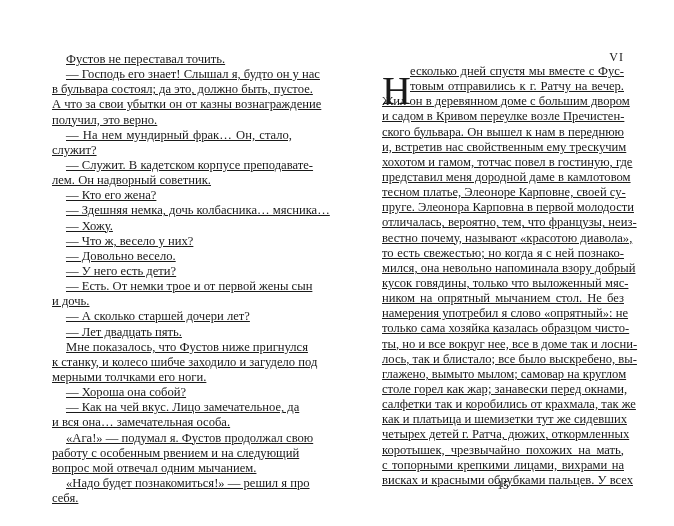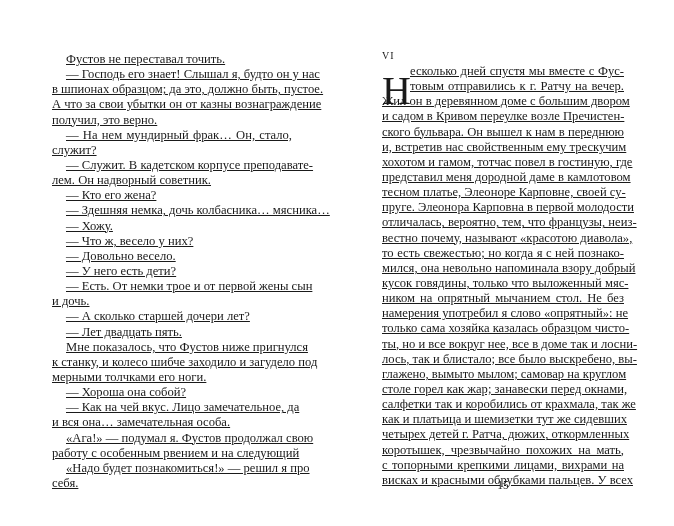--- a/index.html
+++ b/index.html
@@ -22,40 +22,40 @@
   .line {
     display: block; white-space: nowrap;
     text-align: justify; text-align-last: justify;
     height: 15.15px;
     text-decoration: underline;
   }
   .line.last { text-align-last: left; }
   .line.indent { padding-left: 14px; }
   .chapter-heading {
     position: absolute; left: 45px; width: 242px; top: 50px;
-    text-align: left; font-size: 10px; letter-spacing: 1px;
+    text-align: right; font-size: 12px; letter-spacing: 1px;
   }
   .dropcap {
     position: absolute; left: 45px; top: 75px;
     font-size: 40px; line-height: 32px; height: 32px;
   }
   .page-right .column .line.dc { padding-left: 28px; }
   .page-number {
     position: absolute; left: 45px; width: 242px; top: 479px;
     text-align: center; font-size: 11.5px;
   }
 </style>
 </head>
 <body>
 
 <div class="page page-left">
   <div class="column" id="left-col">
       <span class="line indent last">Фустов не переставал точить.</span>
       <span class="line indent">— Господь его знает! Слышал я, будто он у нас</span>
-      <span class="line">в шпионах образцом; да это, должно быть, пустое.</span>
+      <span class="line">в бульвара состоял; да это, должно быть, пустое.</span>
       <span class="line">А что за свои убытки он от казны вознаграждение</span>
       <span class="line last">получил, это верно.</span>
       <span class="line indent">— На нем мундирный фрак… Он, стало,</span>
       <span class="line last">служит?</span>
       <span class="line indent">— Служит. В кадетском корпусе преподавате-</span>
       <span class="line last">лем. Он надворный советник.</span>
       <span class="line indent last">— Кто его жена?</span>
       <span class="line indent last">— Здешняя немка, дочь колбасника… мясника…</span>
       <span class="line indent last">— Хожу.</span>
       <span class="line indent last">— Что ж, весело у них?</span>
@@ -66,20 +66,21 @@
       <span class="line indent last">— А сколько старшей дочери лет?</span>
       <span class="line indent last">— Лет двадцать пять.</span>
       <span class="line indent">Мне показалось, что Фустов ниже пригнулся</span>
       <span class="line">к станку, и колесо шибче заходило и загудело под</span>
       <span class="line last">мерными толчками его ноги.</span>
       <span class="line indent last">— Хороша она собой?</span>
       <span class="line indent">— Как на чей вкус. Лицо замечательное, да</span>
       <span class="line last">и вся она… замечательная особа.</span>
       <span class="line indent">«Ага!» — подумал я. Фустов продолжал свою</span>
       <span class="line">работу с особенным рвением и на следующий</span>
+      <span class="line last">вопрос мой отвечал одним мычанием.</span>
       <span class="line indent">«Надо будет познакомиться!» — решил я про</span>
       <span class="line last">себя.</span>
     </div>
 </div>
 
 <div class="page page-right">
   <div class="chapter-heading">VI</div>
   <div class="dropcap">Н</div>
   <div class="column" id="right-col">
       <span class="line dc">есколько дней спустя мы вместе с Фус-</span>

